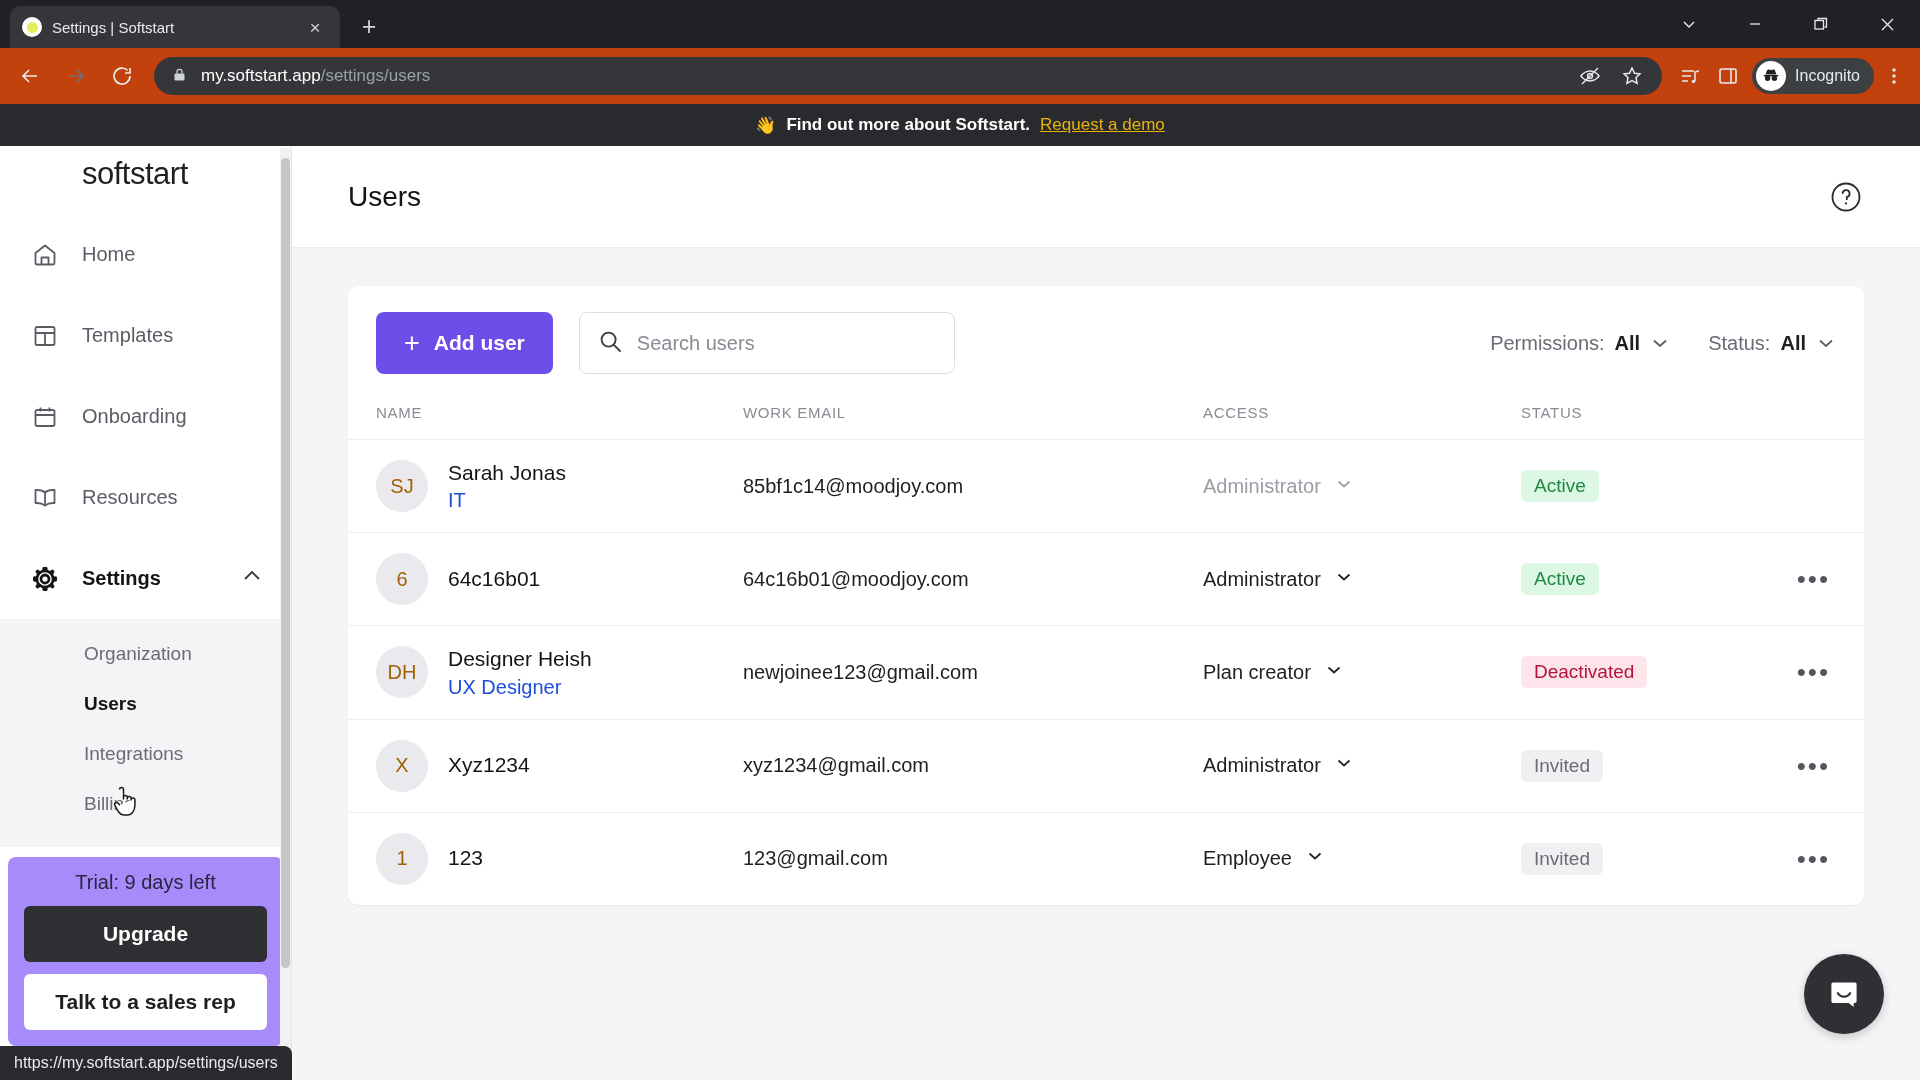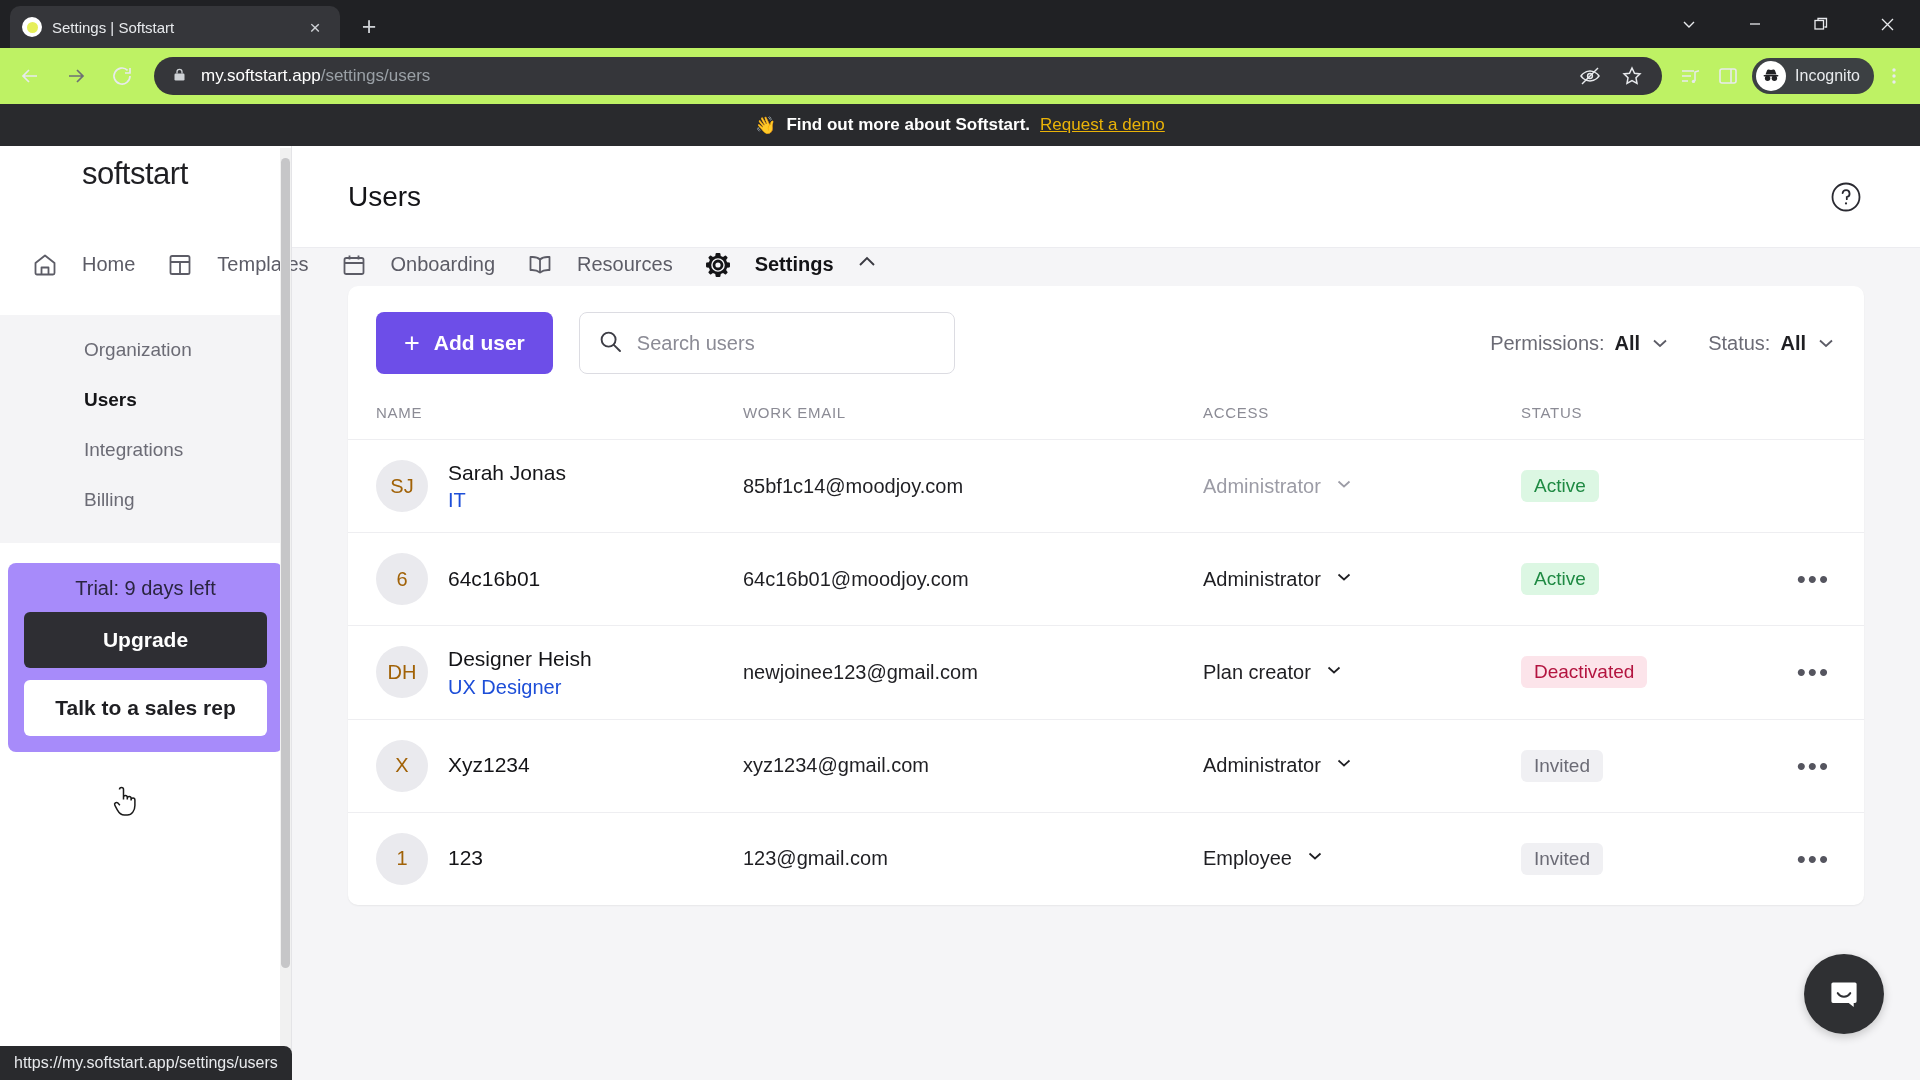--- a/index.html
+++ b/index.html
@@ -30,21 +30,21 @@
     color: #e8eaed; font-size: 15px; white-space: nowrap; overflow: hidden;
     text-overflow: ellipsis; flex: 1;
   }
   .tab-close { color: #cfd2d6; font-size: 19px; line-height: 1; width: 26px; text-align: center; }
   .newtab { color: #cfd2d6; font-size: 25px; line-height: 1; margin-left: 14px; margin-bottom: 9px; width: 30px; text-align: center; }
 
   .wincontrols { position: absolute; right: 0; top: 0; height: 48px; display: flex; align-items: center; }
   .wc { width: 66px; height: 48px; display: flex; align-items: center; justify-content: center; color: #e8eaed; }
 
   .toolbar {
-    height: 56px; background: #bef264; display: flex; align-items: center; padding: 0 8px; gap: 2px; flex: none;
+    height: 56px; background: #c2410c; display: flex; align-items: center; padding: 0 8px; gap: 2px; flex: none;
   }
   .navbtn { width: 44px; height: 44px; display: flex; align-items: center; justify-content: center; color: #e8eaed; }
   .navbtn.disabled { color: #6e7074; }
   .omnibox {
     flex: 1; height: 38px; background: #35363a; border-radius: 19px; display: flex;
     align-items: center; padding: 0 12px 0 18px; margin: 0 8px; gap: 14px; min-width: 0;
   }
   .omni-url { font-size: 17px; color: #ffffff; white-space: nowrap; }
   .omni-url .path { color: #9aa0a6; }
   .omni-right { display: flex; align-items: center; gap: 6px; margin-left: auto; }
@@ -64,24 +64,24 @@
     display: flex; align-items: center; justify-content: center; gap: 10px; font-size: 17px;
   }
   .promo-banner b { font-weight: bold; }
   .promo-link { color: #eab308; text-decoration: underline; font-size: 17px; }
 
   .app { display: flex; height: calc(100% - 42px); }
 
   
   .sidebar {
     width: 292px; background: #ffffff; position: relative; flex: none;
-    border-right: 1px solid #e4e4e7; display: flex; flex-direction: column; gap: 10px;
+    border-right: 1px solid #e4e4e7; display: flex; flex-direction: column;
   }
   .brand { font-size: 31px; font-weight: normal; color: #1f1f23; padding: 10px 0 22px 82px; letter-spacing: -0.5px; }
-  .nav { display: flex; flex-direction: row; }
+  .nav { display: flex; flex-direction: column; }
   .nav-item {
     display: flex; align-items: center; gap: 22px; height: 81px; padding-left: 30px; color: #5c5c66; font-size: 20px;
   }
   .nav-item .nav-ico { width: 30px; height: 30px; display: flex; align-items: center; justify-content: center; flex: none; }
   .nav-item.active { color: #141417; font-weight: bold; }
   .nav-item .chev { margin-left: auto; margin-right: 28px; color: #3a3a42; }
 
   .submenu { background: #f4f4f6; padding: 10px 0 18px 0; }
   .sub-item { padding: 14px 0 14px 84px; font-size: 19px; color: #6b6b75; }
   .sub-item.active { color: #141417; font-weight: bold; }

